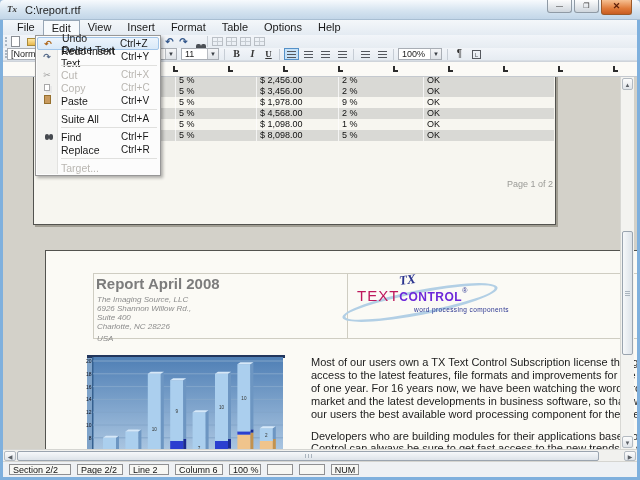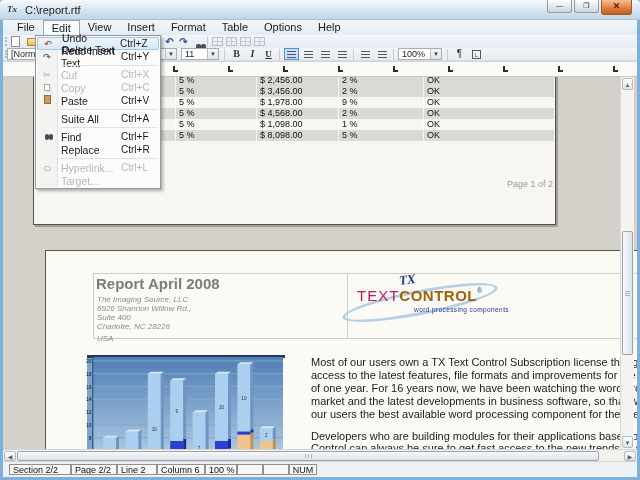--- a/index.html
+++ b/index.html
@@ -90,21 +90,21 @@
   .p2head{position:absolute;left:50px;top:24px;font-size:15px;font-weight:bold;color:#7c7c7c;}
   #address{position:absolute;left:51px;top:44px;font-size:8px;line-height:9px;color:#8c8c8c;font-style:italic;}
   .usa{margin-top:3px;}
   .logo{position:absolute;left:295px;top:24px;width:175px;height:58px;}
   .swoosh{position:absolute;left:0;top:15px;width:158px;height:25px;border:3px solid #b2cfe5;
     border-radius:50%;transform:rotate(-11deg);}
   .tx{position:absolute;left:58px;top:-3px;font:italic bold 13px "Liberation Serif",serif;
     color:#2a338e;transform:rotate(-8deg);}
   .logorow{position:absolute;left:16px;top:12px;white-space:nowrap;}
   .lt1{font-size:15px;color:#be185d;letter-spacing:1px;margin-top:44px;}
-  .lt2{font-size:15px;font-weight:bold;color:#a16207;letter-spacing:.5px;}
+  .lt2{font-size:12px;font-weight:bold;color:#6d28d9;letter-spacing:.5px;}
   .reg{font-size:7px;color:#2a3490;vertical-align:top;}
   .tagline{position:absolute;left:16px;top:31px;width:152px;text-align:right;
     font-size:6.5px;color:#2a3490;letter-spacing:.4px;}
   #chart{position:absolute;left:33px;top:102px;}
   #paras{position:absolute;left:265px;top:105px;}
   .pline{font-size:11px;line-height:12.9px;white-space:nowrap;color:#1c1c1c;}
   .para2{margin-top:9px;}
   
   .vscroll{position:absolute;top:0;bottom:0;right:3px;width:14px;background:#f3f3f0;
     border-left:1px solid #d8d8d4;}
@@ -121,21 +121,21 @@
     line-height:10px;color:#5b6066;background:linear-gradient(#fcfcfc,#dfe4e9);
     border:1px solid #b3bac1;border-radius:2px;}
   .hthumb{position:absolute;top:1px;left:14px;right:38px;height:10px;border:1px solid #9aa4af;
     border-radius:2px;background:linear-gradient(#f6f8fa,#dde3e9);}
   .hgrip{position:absolute;left:50%;top:2px;bottom:2px;width:7px;margin-left:-3px;
     background:repeating-linear-gradient(90deg,#aab4be 0 1px,transparent 1px 3px);}
   
   .statusbar{position:absolute;left:0;right:0;top:442px;height:15px;background:#eef1f4;
     display:flex;align-items:center;padding-left:6px;}
   .scell{height:11px;border:1px solid #8f9092;background:#f7f7f3;font-size:9px;line-height:10px;
-    color:#111;padding-left:3px;margin-right:0;overflow:hidden;white-space:nowrap;}
+    color:#111;padding-left:3px;margin-right:6px;overflow:hidden;white-space:nowrap;}
   .scell:nth-child(1){width:62px;}
   .scell:nth-child(2){width:46px;}
   .scell:nth-child(3){width:40px;}
   .scell:nth-child(4){width:48px;}
   .scell:nth-child(5){width:32px;}
   .scell:nth-child(6){width:26px;}
   .scell:nth-child(7){width:26px;}
   .scell:nth-child(8){width:28px;text-align:center;padding-left:0;}
   
   .editmenu{position:absolute;left:32px;top:15px;width:126px;z-index:50;background:#fcfcfc;
@@ -500,24 +500,19 @@
         </div>
         <div class="menu-item">
           <span class="mi-icon"></span>
           <span class="mi-label">Replace</span>
           <span class="mi-short">Ctrl+R</span>
         </div>
         <div class="menu-sep">
           <i></i>
         </div>
         <div class="menu-item disabled">
-          <span class="mi-icon ic-hyperlink"><i></i></span>
-          <span class="mi-label">Hyperlink...</span>
-          <span class="mi-short">Ctrl+L</span>
-        </div>
-        <div class="menu-item disabled">
           <span class="mi-icon"></span>
           <span class="mi-label">Target...</span>
           <span class="mi-short"></span>
         </div>
       </div>
   </div>
 </div>
 
 </body></html>

